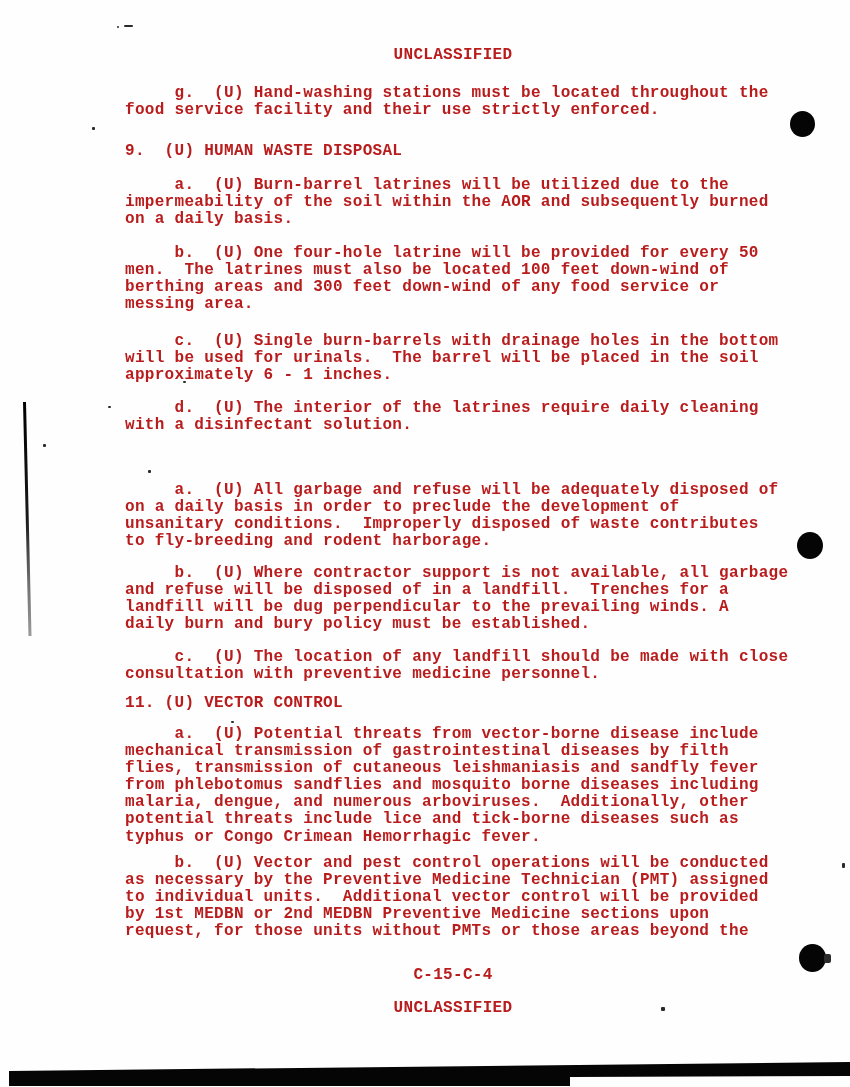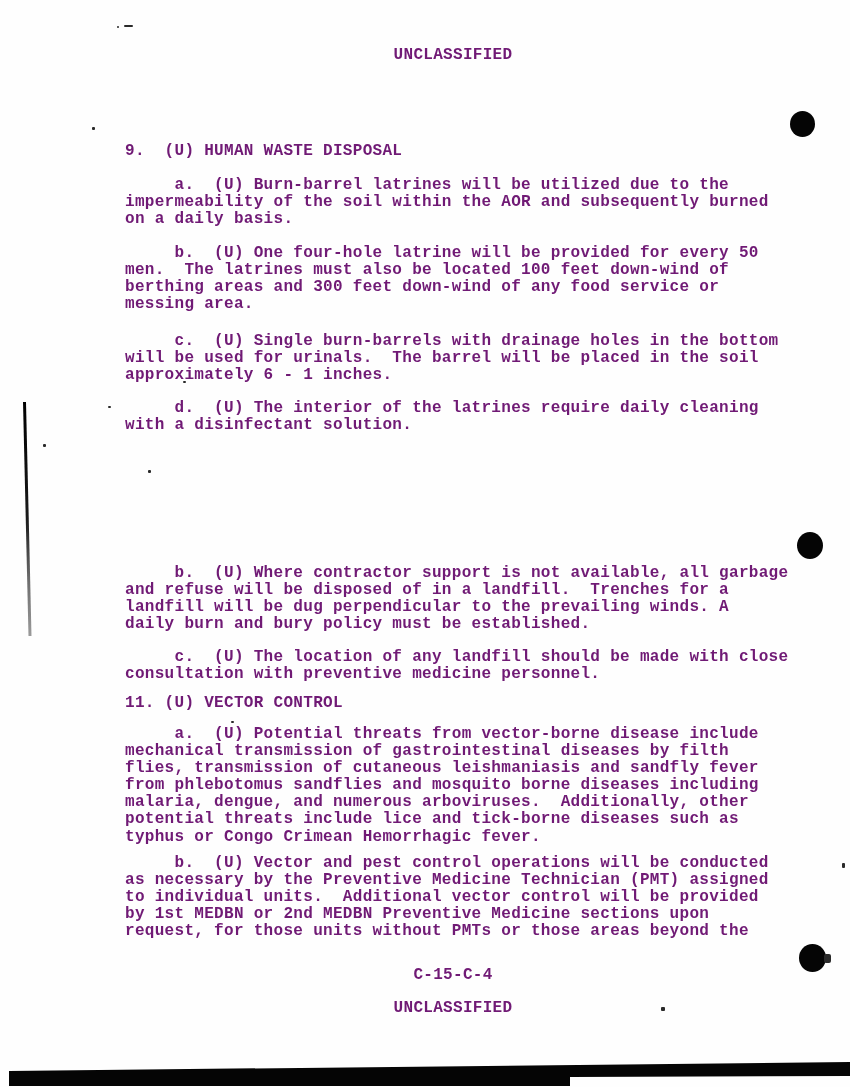--- a/index.html
+++ b/index.html
@@ -4,21 +4,21 @@
 <style>
   html, body { margin: 0; padding: 0; background: #e8e8e8; }
   .page {
     position: relative;
     width: 850px;
     height: 1087px;
     background: #fefefe;
     overflow: hidden;
     font-family: "Liberation Mono", "DejaVu Sans Mono", monospace;
     font-weight: bold;
-    color: #701a75;
+    color: #b91c1c;
   }
   .block {
     position: absolute;
     left: 125px;
     width: 690px;
     font-size: 16px;
     line-height: 17.1px;
     letter-spacing: 0.3px;
     white-space: pre;
   }
@@ -42,33 +42,39 @@
     left: 0; top: 0;
   }
 </style>
 </head>
 <body>
 
 <div class="page">
 
   <div class="block centered" style="top:47px">UNCLASSIFIED</div>
 
+  <div class="block" style="top:85px">     g.  (U) Hand-washing stations must be located throughout the
+food service facility and their use strictly enforced.</div>
   <div class="block" style="top:143px">9.  (U) HUMAN WASTE DISPOSAL</div>
   <div class="block" style="top:177px">     a.  (U) Burn-barrel latrines will be utilized due to the
 impermeability of the soil within the AOR and subsequently burned
 on a daily basis.</div>
   <div class="block" style="top:245px">     b.  (U) One four-hole latrine will be provided for every 50
 men.  The latrines must also be located 100 feet down-wind of
 berthing areas and 300 feet down-wind of any food service or
 messing area.</div>
   <div class="block" style="top:333px">     c.  (U) Single burn-barrels with drainage holes in the bottom
 will be used for urinals.  The barrel will be placed in the soil
 approximately 6 - 1 inches.</div>
   <div class="block" style="top:400px">     d.  (U) The interior of the latrines require daily cleaning
 with a disinfectant solution.</div>
+  <div class="block" style="top:482px">     a.  (U) All garbage and refuse will be adequately disposed of
+on a daily basis in order to preclude the development of
+unsanitary conditions.  Improperly disposed of waste contributes
+to fly-breeding and rodent harborage.</div>
   <div class="block" style="top:565px">     b.  (U) Where contractor support is not available, all garbage
 and refuse will be disposed of in a landfill.  Trenches for a
 landfill will be dug perpendicular to the prevailing winds. A
 daily burn and bury policy must be established.</div>
   <div class="block" style="top:649px">     c.  (U) The location of any landfill should be made with close
 consultation with preventive medicine personnel.</div>
   <div class="block" style="top:695px">11. (U) VECTOR CONTROL</div>
   <div class="block" style="top:726px">     a.  (U) Potential threats from vector-borne disease include
 mechanical transmission of gastrointestinal diseases by filth
 flies, transmission of cutaneous leishmaniasis and sandfly fever

